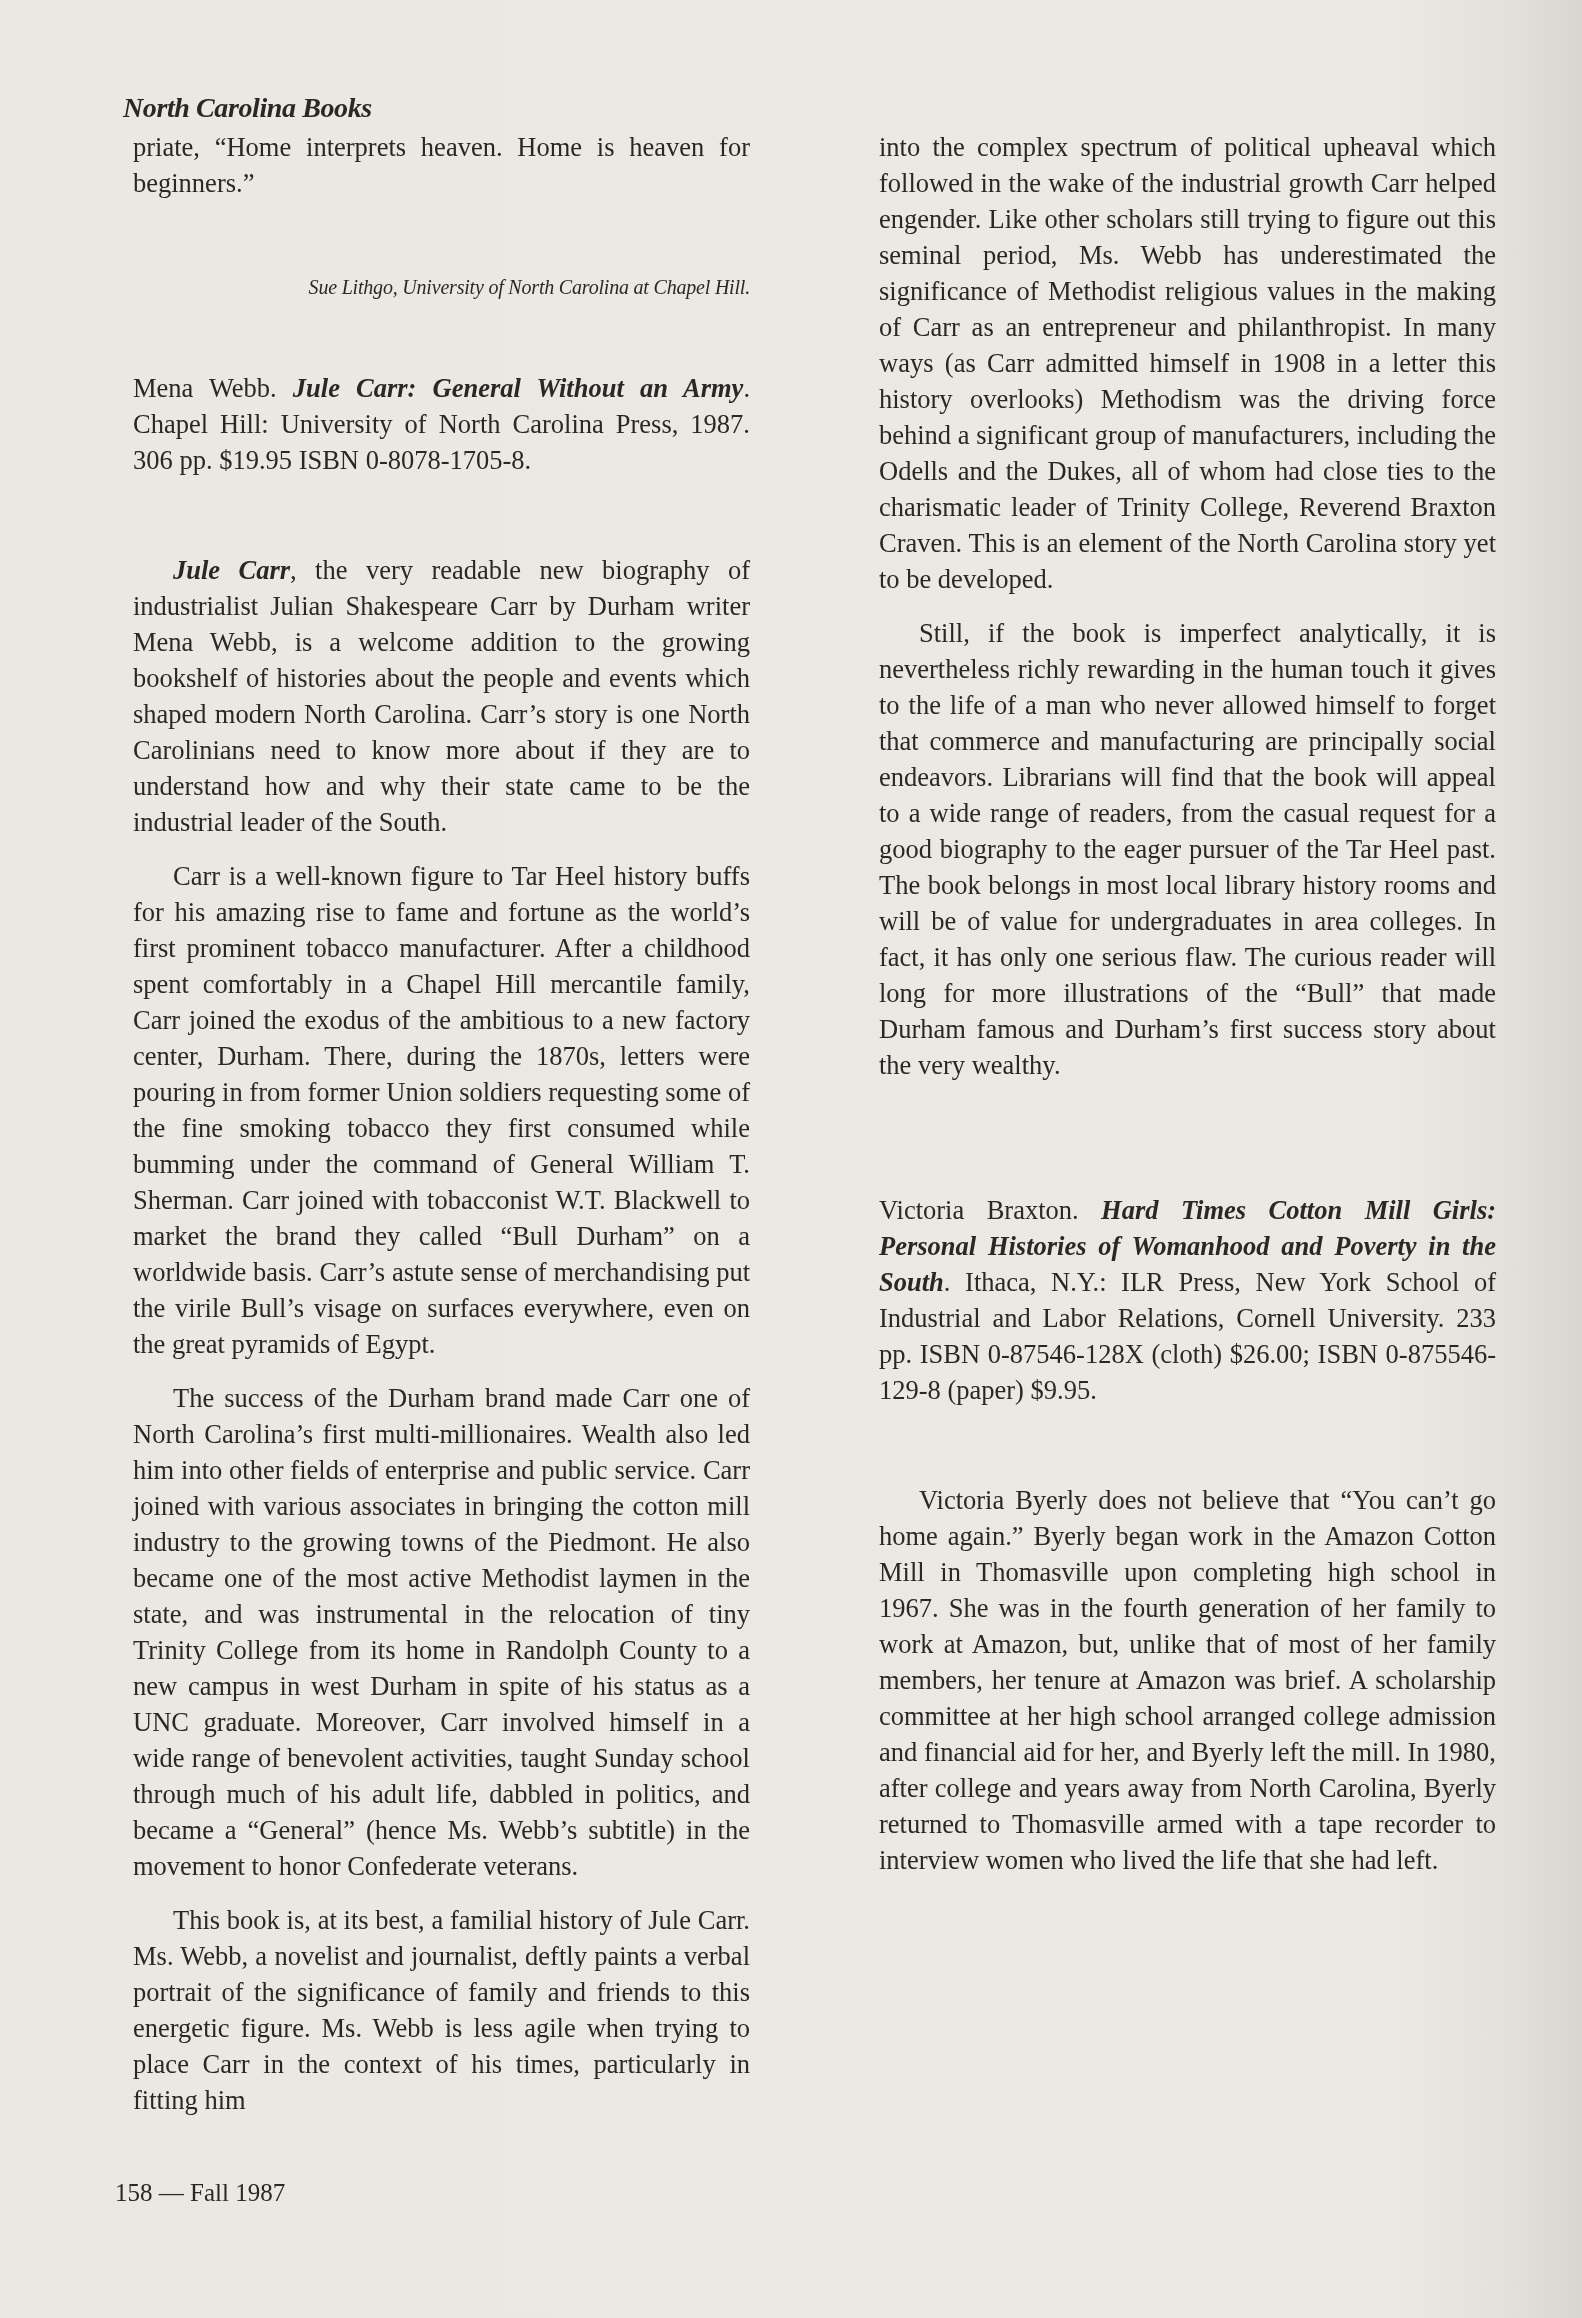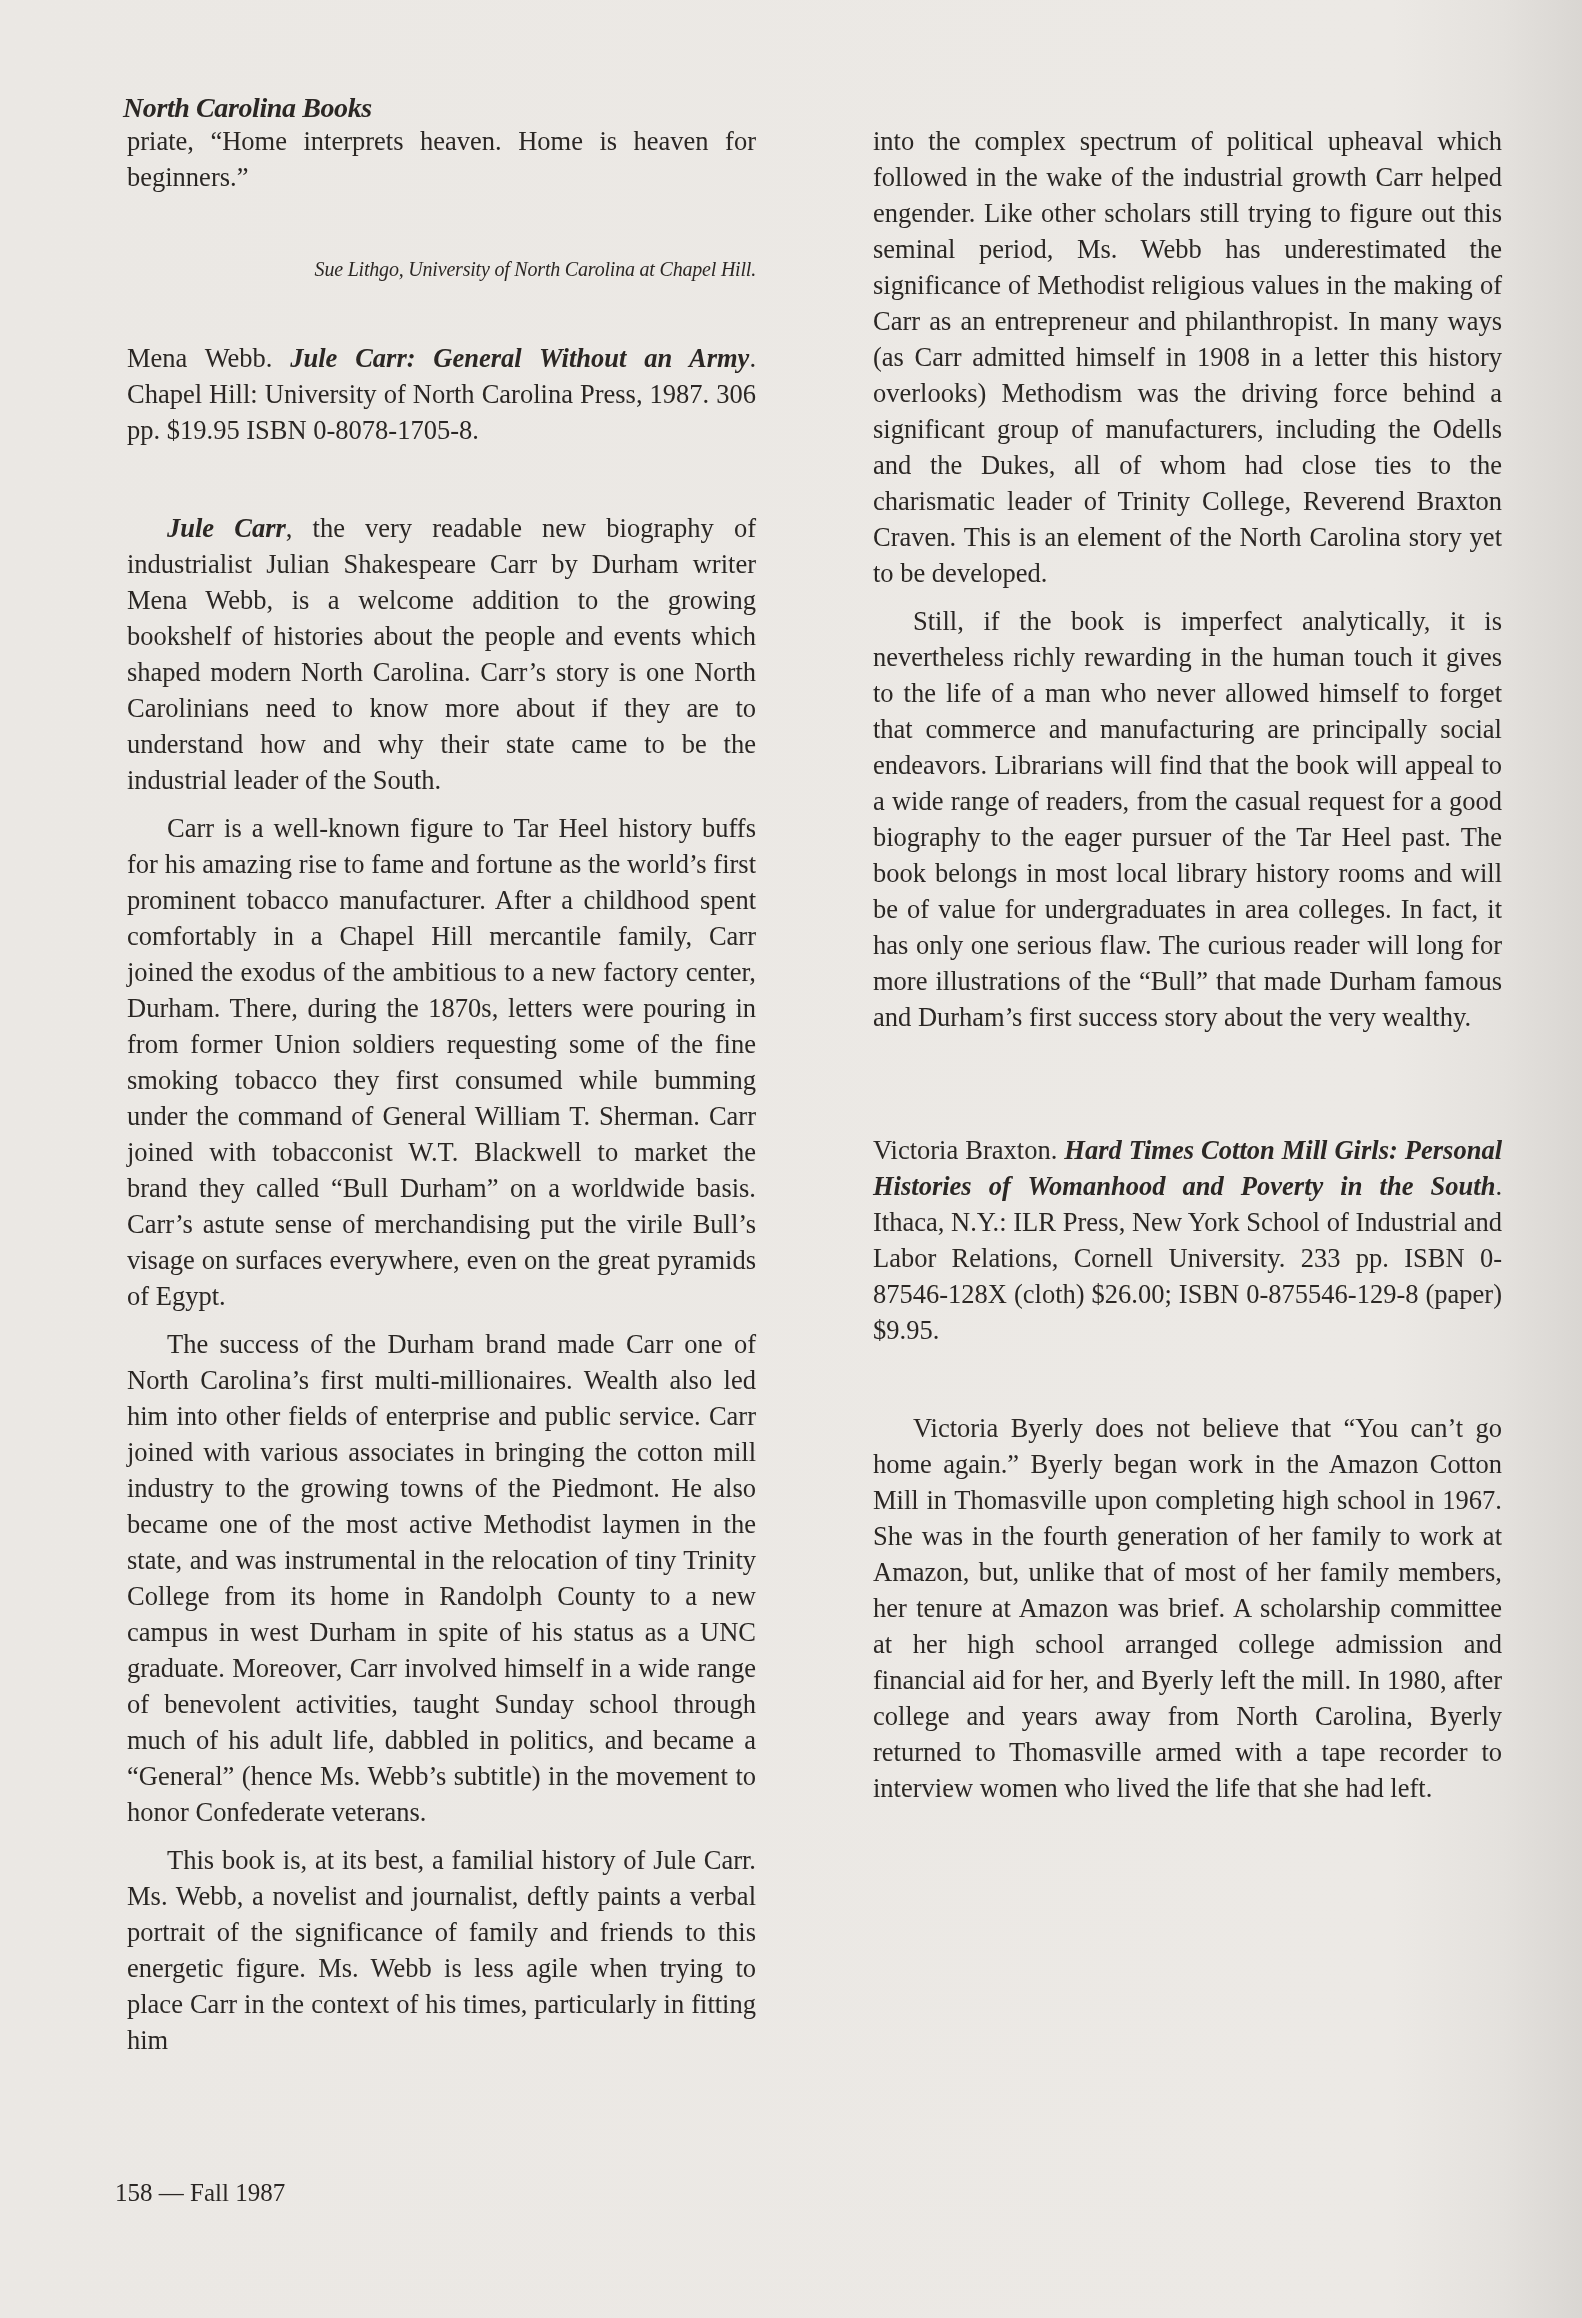--- a/index.html
+++ b/index.html
@@ -35,21 +35,21 @@
     top: 111px;
     width: 653px;
     font-family: "Liberation Serif", "DejaVu Serif", serif;
     font-size: 26.5px;
     line-height: 36px;
     text-align: justify;
     hyphens: manual;
   }
   .col-left { left: 115px; }
   .col-right { left: 861px; }
-  .column p { margin: 12px; }
+  .column p { margin: 18px; }
   .indent { text-indent: 40px; }
   .byline {
     font-style: italic;
     font-size: 20px;
     line-height: 24px;
     text-align: right;
     letter-spacing: -0.2px;
   }
   .gap-m { height: 38px; }
   .gap-l { height: 35px; }

